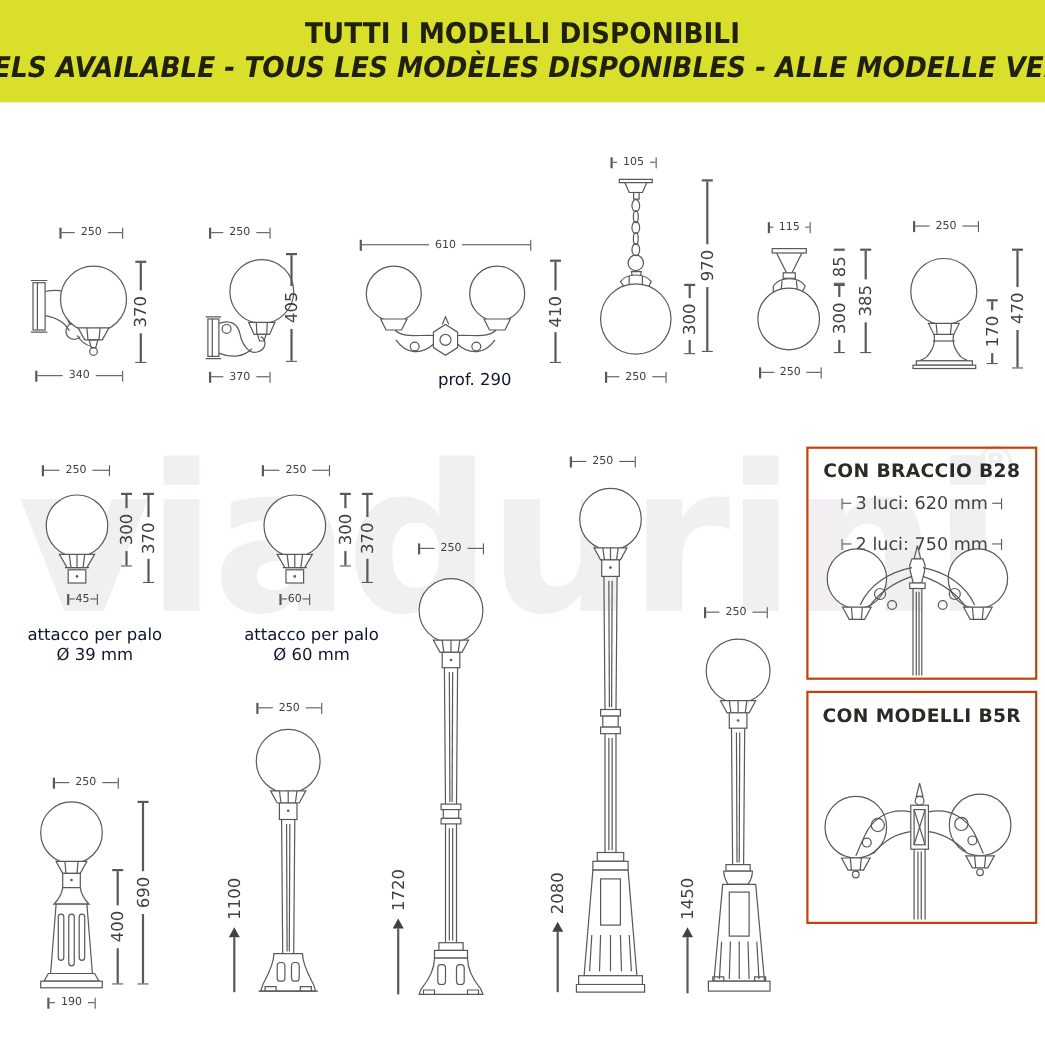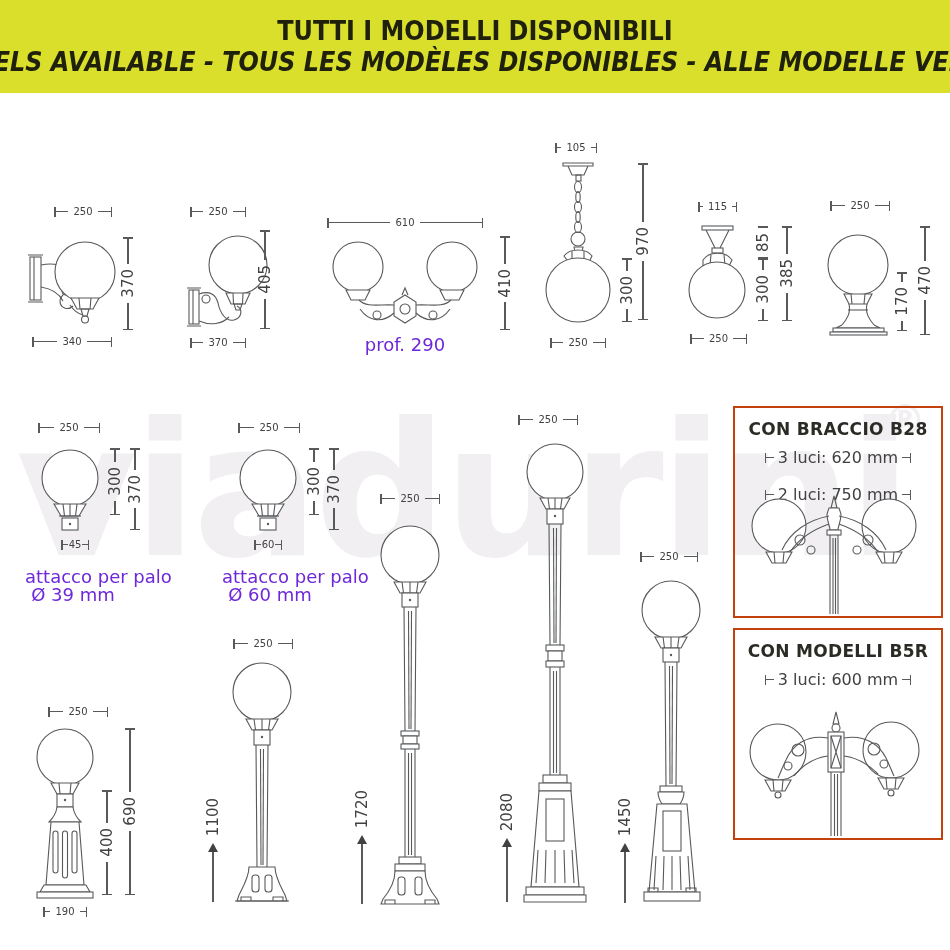--- a/index.html
+++ b/index.html
@@ -23,21 +23,21 @@
   .hdim .lbl{font-size:10px;line-height:15px;padding:0 5px;white-space:nowrap}
   .vdim{position:absolute;display:flex;flex-direction:column;align-items:center;width:14px;color:#414042}
   .vdim .t{height:1.5px;width:10px;background:#58595b;flex:0 0 auto}
   .vdim .l{width:1.5px;background:#58595b;flex:1 1 0}
   .vdim .lbl{font-size:15px;line-height:15px;writing-mode:vertical-rl;transform:rotate(180deg);padding:5px 0}
   .adim{position:absolute;display:flex;flex-direction:column;align-items:center;width:16px;color:#414042}
   .adim .lbl{font-size:15px;line-height:16px;writing-mode:vertical-rl;transform:rotate(180deg);margin-bottom:7px}
   .adim .head{width:0;height:0;border-left:5px solid transparent;border-right:5px solid transparent;
               border-bottom:9px solid #414042}
   .adim .line{width:1.5px;flex:1 1 0;background:#58595b}
-  .caption{position:absolute;font-size:18px;color:#6d28d9;text-align:center;line-height:18px;white-space:nowrap}
+  .caption{position:absolute;font-size:15px;color:#0f172a;text-align:right;line-height:18px;white-space:nowrap}
   .gbox{position:absolute;width:210px;height:212px;border:2px solid #c2410c;box-sizing:border-box;z-index:2}
   .gbox .btitle{margin-top:11px;text-align:center;font-size:17px;font-weight:bold;color:#2b2b26;letter-spacing:.3px}
   .bdim{display:flex;align-items:center;justify-content:center;color:#414042;font-size:16px}
   .bdim1{margin-top:9px}.bdim2{margin-top:18px}
   .tk{width:8px;height:10px;position:relative;flex:0 0 auto}
   .tk::after{content:"";position:absolute;top:4px;left:0;right:0;height:1.5px;background:#58595b}
   .tkl{border-left:1.5px solid #58595b}
   .tkr{border-right:1.5px solid #58595b}
   .bl{padding:0 4px;white-space:nowrap}
   .bsvg{position:absolute;left:1px;overflow:visible}
@@ -607,25 +607,20 @@
       <circle cx="121" cy="60" r="4"></circle>
     <rect x="91" y="40" width="14" height="5" class="f"></rect>
     <path d="M94,45 L94,124 M102,45 L102,124" class="f"></path>
     <line x1="97" y1="48" x2="97" y2="124"></line>
       <line x1="99.5" y1="48" x2="99.5" y2="124"></line>
   </svg>
 </div>
 
 <div class="gbox" style="left:733px;top:628px">
   <div class="btitle">CON MODELLI B5R</div>
-  <div class="bdim bdim1">
-    <span class="tk tkl"></span>
-    <span class="bl">3 luci: 600 mm</span>
-    <span class="tk tkr"></span>
-  </div>
   <svg class="bsvg" style="top:78px" width="206" height="130">
     <circle cx="42" cy="44" r="28" class="f"></circle>
       <circle cx="155" cy="42" r="28" class="f"></circle>
     <path d="M29,72 h26 l-6,11 h-14 z" class="f"></path>
       <path d="M142,70 h26 l-6,11 h-14 z" class="f"></path>
     <line x1="37" y1="72" x2="38" y2="83"></line>
       <line x1="47" y1="72" x2="46" y2="83"></line>
     <line x1="150" y1="70" x2="151" y2="81"></line>
       <line x1="160" y1="70" x2="159" y2="81"></line>
     <circle cx="42" cy="87" r="3"></circle>

